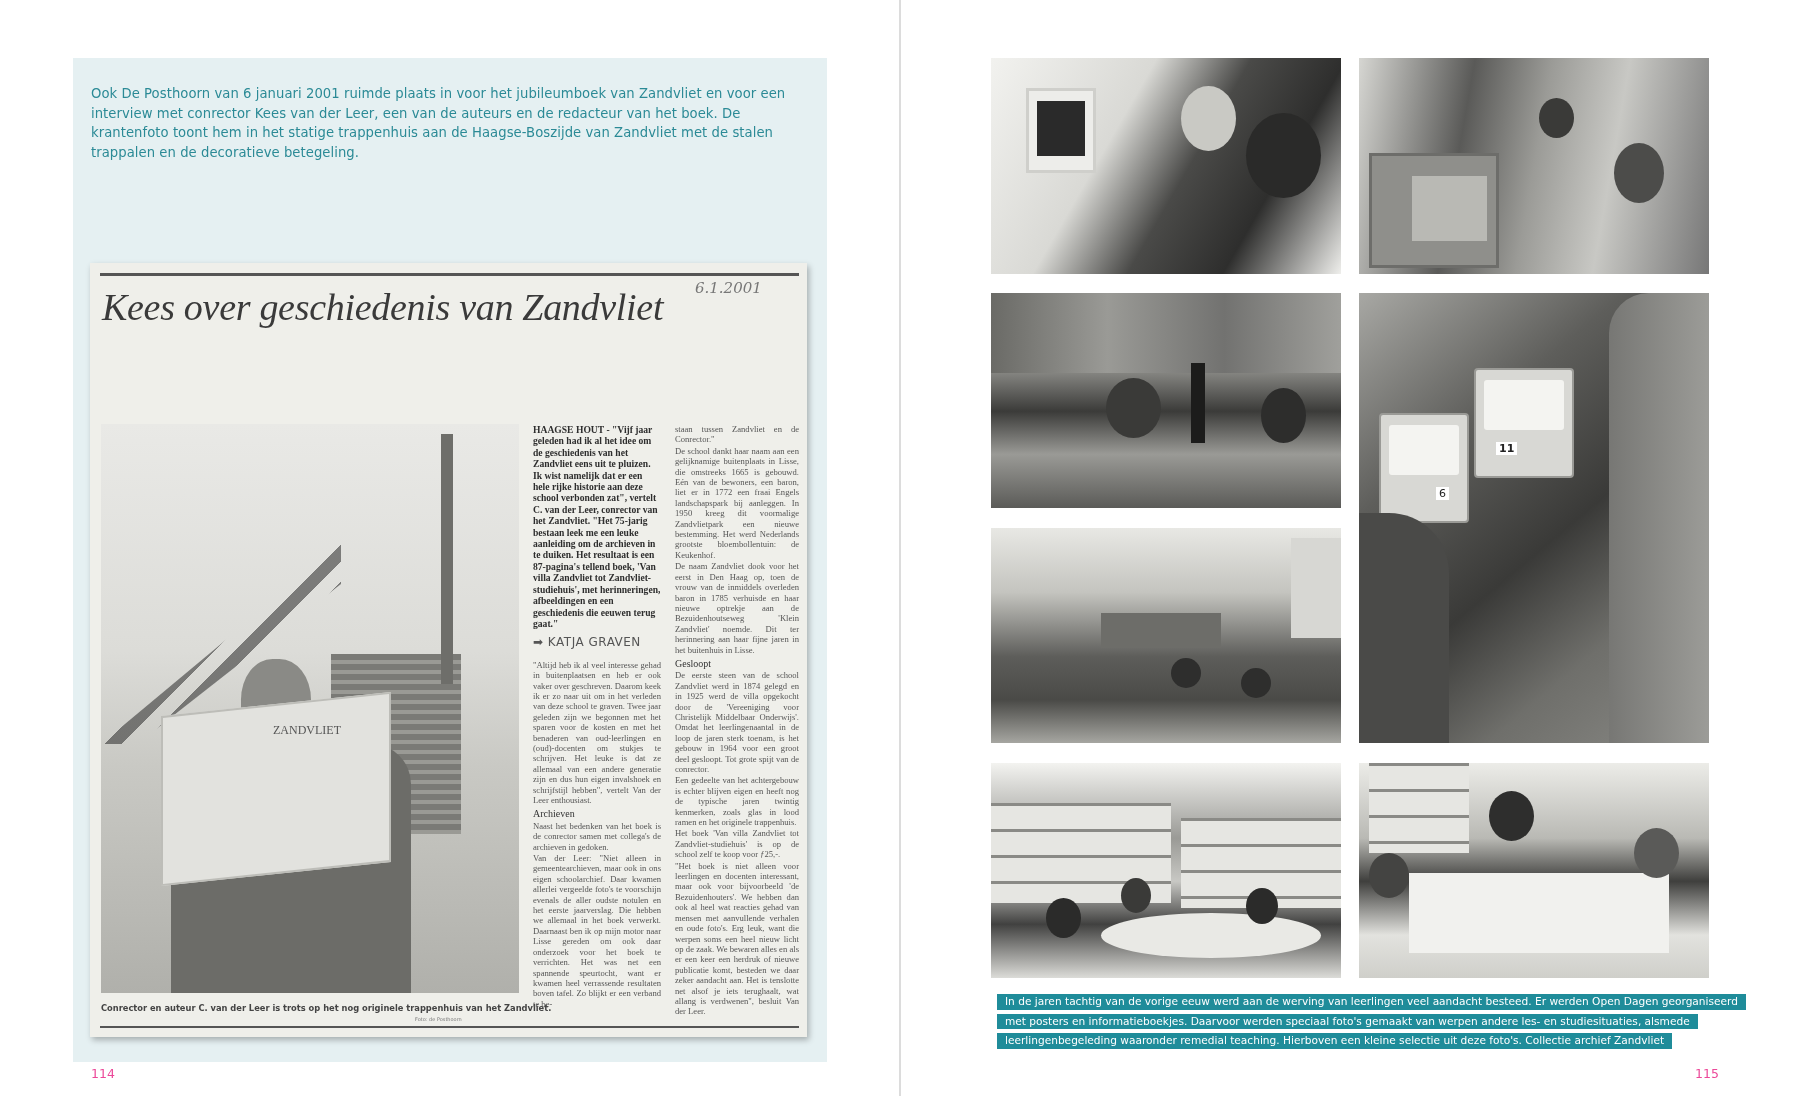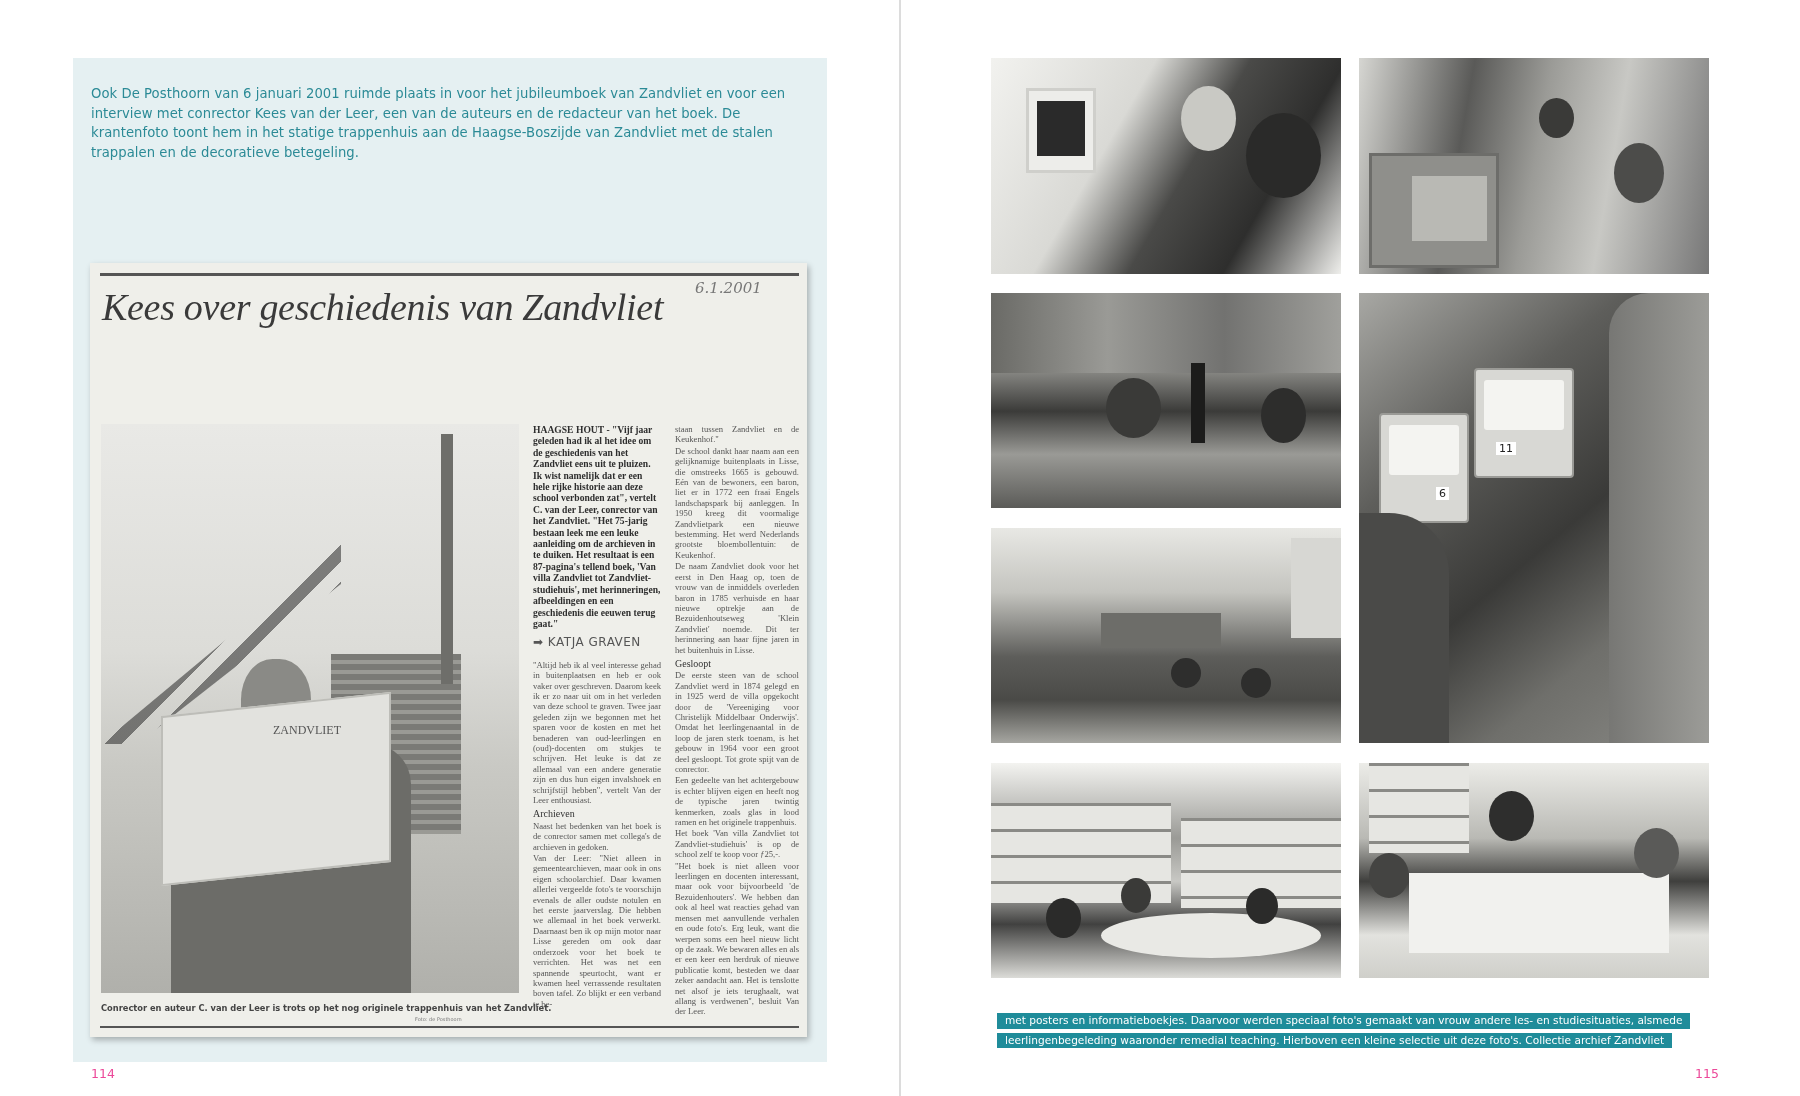--- a/index.html
+++ b/index.html
@@ -98,21 +98,21 @@
   <div class="clip-col col-a">
     <p class="lead">HAAGSE HOUT - "Vijf jaar geleden had ik al het idee om de geschiedenis van het Zandvliet eens uit te pluizen. Ik wist namelijk dat er een hele rijke historie aan deze school verbonden zat", vertelt C. van der Leer, conrector van het Zandvliet. "Het 75-jarig bestaan leek me een leuke aanleiding om de archieven in te duiken. Het resultaat is een 87-pagina's tellend boek, 'Van villa Zandvliet tot Zandvliet-studiehuis', met herinneringen, afbeeldingen en een geschiedenis die eeuwen terug gaat."</p>
     <p class="byline">➡ KATJA GRAVEN</p>
     <p class="para">"Altijd heb ik al veel interesse gehad in buitenplaatsen en heb er ook vaker over geschreven. Daarom keek ik er zo naar uit om in het verleden van deze school te graven. Twee jaar geleden zijn we begonnen met het sparen voor de kosten en met het benaderen van oud-leerlingen en (oud)-docenten om stukjes te schrijven. Het leuke is dat ze allemaal van een andere generatie zijn en dus hun eigen invalshoek en schrijfstijl hebben", vertelt Van der Leer enthousiast.</p>
     <p class="subhead">Archieven</p>
     <p class="para">Naast het bedenken van het boek is de conrector samen met collega's de archieven in gedoken.</p>
     <p class="para">Van der Leer: "Niet alleen in gemeentearchieven, maar ook in ons eigen schoolarchief. Daar kwamen allerlei vergeelde foto's te voorschijn evenals de aller oudste notulen en het eerste jaarverslag. Die hebben we allemaal in het boek verwerkt. Daarnaast ben ik op mijn motor naar Lisse gereden om ook daar onderzoek voor het boek te verrichten. Het was net een spannende speurtocht, want er kwamen heel verrassende resultaten boven tafel. Zo blijkt er een verband te be-</p>
   </div>
 
   <div class="clip-col col-b">
-    <p class="para">staan tussen Zandvliet en de Keukenhof."</p>
+    <p class="para">staan tussen Zandvliet en de Conrector."</p>
     <p class="para">De school dankt haar naam aan een gelijknamige buitenplaats in Lisse, die omstreeks 1665 is gebouwd. Eén van de bewoners, een baron, liet er in 1772 een fraai Engels landschapspark bij aanleggen. In 1950 kreeg dit voormalige Zandvlietpark een nieuwe bestemming. Het werd Nederlands grootste bloembollentuin: de Keukenhof.</p>
     <p class="para">De naam Zandvliet dook voor het eerst in Den Haag op, toen de vrouw van de inmiddels overleden baron in 1785 verhuisde en haar nieuwe optrekje aan de Bezuidenhoutseweg 'Klein Zandvliet' noemde. Dit ter herinnering aan haar fijne jaren in het buitenhuis in Lisse.</p>
     <p class="subhead">Gesloopt</p>
     <p class="para">De eerste steen van de school Zandvliet werd in 1874 gelegd en in 1925 werd de villa opgekocht door de 'Vereeniging voor Christelijk Middelbaar Onderwijs'. Omdat het leerlingenaantal in de loop de jaren sterk toenam, is het gebouw in 1964 voor een groot deel gesloopt. Tot grote spijt van de conrector.</p>
     <p class="para">Een gedeelte van het achtergebouw is echter blijven eigen en heeft nog de typische jaren twintig kenmerken, zoals glas in lood ramen en het originele trappenhuis.</p>
     <p class="para">Het boek 'Van villa Zandvliet tot Zandvliet-studiehuis' is op de school zelf te koop voor ƒ25,-.</p>
     <p class="para">"Het boek is niet alleen voor leerlingen en docenten interessant, maar ook voor bijvoorbeeld 'de Bezuidenhouters'. We hebben dan ook al heel wat reacties gehad van mensen met aanvullende verhalen en oude foto's. Erg leuk, want die werpen soms een heel nieuw licht op de zaak. We bewaren alles en als er een keer een herdruk of nieuwe publicatie komt, besteden we daar zeker aandacht aan. Het is tenslotte net alsof je iets terughaalt, wat allang is verdwenen", besluit Van der Leer.</p>
   </div>
 
   <div class="clip-rule-bottom"></div>
@@ -141,21 +141,21 @@
   <div class="shape head" style="left:115px;top:85px;width:55px;height:60px;background:#3a3a38;"></div>
   <div class="shape head" style="left:270px;top:95px;width:45px;height:55px;background:#2d2d2c;"></div>
   <div class="shape" style="left:200px;top:70px;width:14px;height:80px;background:#1c1c1b;"></div>
 </div>
 
 <div class="photo photo-4">
   <div class="shape meter" style="left:20px;top:120px;width:90px;height:110px;">
     <div class="shape meter-face" style="left:8px;top:10px;width:70px;height:50px;"></div>
     <span class="shape" style="left:55px;top:72px;font-size:11px;color:#222;background:#fff;padding:0 3px;">6</span>
   </div>
-  <div class="shape meter" style="left:115px;top:75px;width:100px;height:110px;">
+  <div class="shape meter" style="left:115px;top:75px;width:100px;height:110px;font-weight:bold;">
     <div class="shape meter-face" style="left:8px;top:10px;width:80px;height:50px;"></div>
     <span class="shape" style="left:20px;top:72px;font-size:11px;color:#222;background:#fff;padding:0 3px;">11</span>
   </div>
   <div class="shape" style="left:250px;top:0;width:100px;height:450px;background:linear-gradient(90deg,#777774,#9c9c98);border-radius:40px 0 0 0;"></div>
   <div class="shape" style="left:0;top:220px;width:90px;height:230px;background:#4a4a48;border-radius:0 60px 0 0;"></div>
 </div>
 
 <div class="photo photo-5">
   <div class="shape" style="left:110px;top:85px;width:120px;height:35px;background:#6d6d69;"></div>
   <div class="shape" style="left:300px;top:10px;width:50px;height:100px;background:#d7d7d3;"></div>
@@ -174,18 +174,18 @@
 
 <div class="photo photo-7">
   <div class="shape shelf" style="left:10px;top:0;width:100px;height:90px;"></div>
   <div class="shape table-top" style="left:50px;top:110px;width:260px;height:80px;background:#f1f1ee;"></div>
   <div class="shape head" style="left:130px;top:28px;width:45px;height:50px;background:#2e2e2d;"></div>
   <div class="shape head" style="left:10px;top:90px;width:40px;height:45px;background:#444442;"></div>
   <div class="shape head" style="left:275px;top:65px;width:45px;height:50px;background:#5a5a58;"></div>
 </div>
 
 <div class="caption-block">
-  <br>
-  <span class="caption-line">met posters en informatieboekjes. Daarvoor werden speciaal foto's gemaakt van vrouw andere les- en studiesituaties, alsmede</span><br>
+  <span class="caption-line">In de jaren tachtig van de vorige eeuw werd aan de werving van leerlingen veel aandacht besteed. Er werden Open Dagen georganiseerd</span><br>
+  <span class="caption-line">met posters en informatieboekjes. Daarvoor werden speciaal foto's gemaakt van werpen andere les- en studiesituaties, alsmede</span><br>
   <span class="caption-line">leerlingenbegeleding waaronder remedial teaching. Hierboven een kleine selectie uit deze foto's. Collectie archief Zandvliet</span>
 </div>
 
 <div class="page-num page-num-right">115</div>
 
 </body></html>

